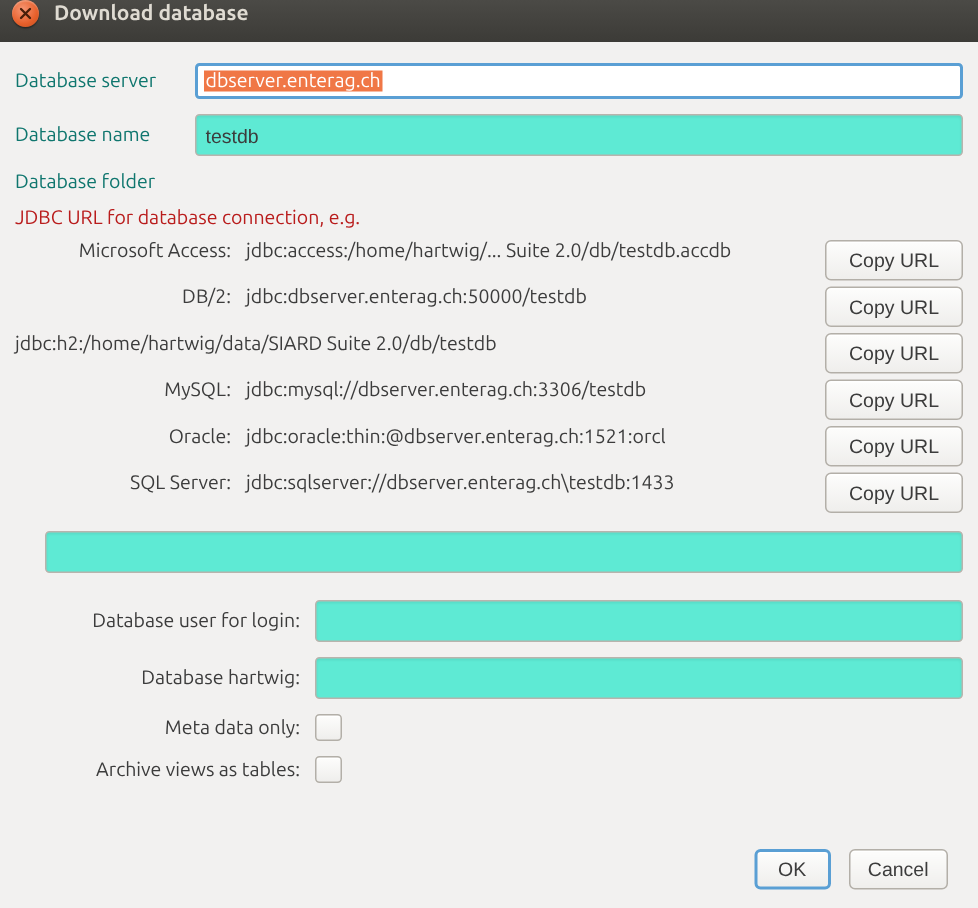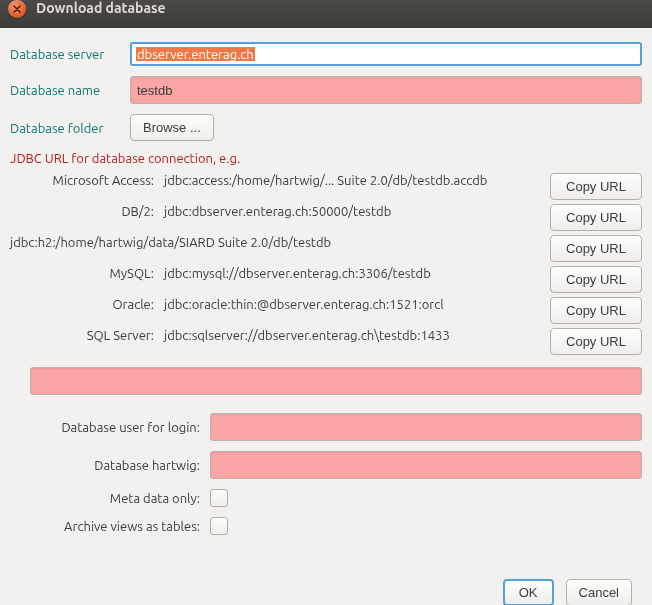--- a/index.html
+++ b/index.html
@@ -46,21 +46,21 @@
     padding-right: 6px;
     color: #0f766e;
   }
   input[type="text"], input[type="password"] {
     flex: 1;
     height: 28px;
     border: 1px solid #b8b4ad;
     border-radius: 3px;
     padding: 0 6px;
     font-size: 13px;
-    background: #fca5a5;
+    background: #5eead4;
     color: #3c3c3c;
     box-shadow: inset 0 1px 2px rgba(0,0,0,0.08);
   }
   .server-input {
     border: 2px solid #5a9fd4 !important;
     background: #fff;
   }
   .server-selected {
     background: #f07746;
     color: #fff;
@@ -156,21 +156,20 @@
     </div>
   </div>
 
   <div class="row">
     <div class="label-col">Database name</div>
     <input type="text" value="testdb" style="">
   </div>
 
   <div class="row">
     <div class="label-col">Database folder</div>
-    <button class="button">Browse ...</button>
   </div>
 
   <div class="jdbc-section">
     <div class="jdbc-header">JDBC URL for database connection, e.g.</div>
 
     <div class="jdbc-row">
       <div class="jdbc-label">Microsoft Access:</div>
       <div class="jdbc-url">jdbc:access:/home/hartwig/... Suite 2.0/db/testdb.accdb</div>
       <button class="button jdbc-copy">Copy URL</button>
     </div>

